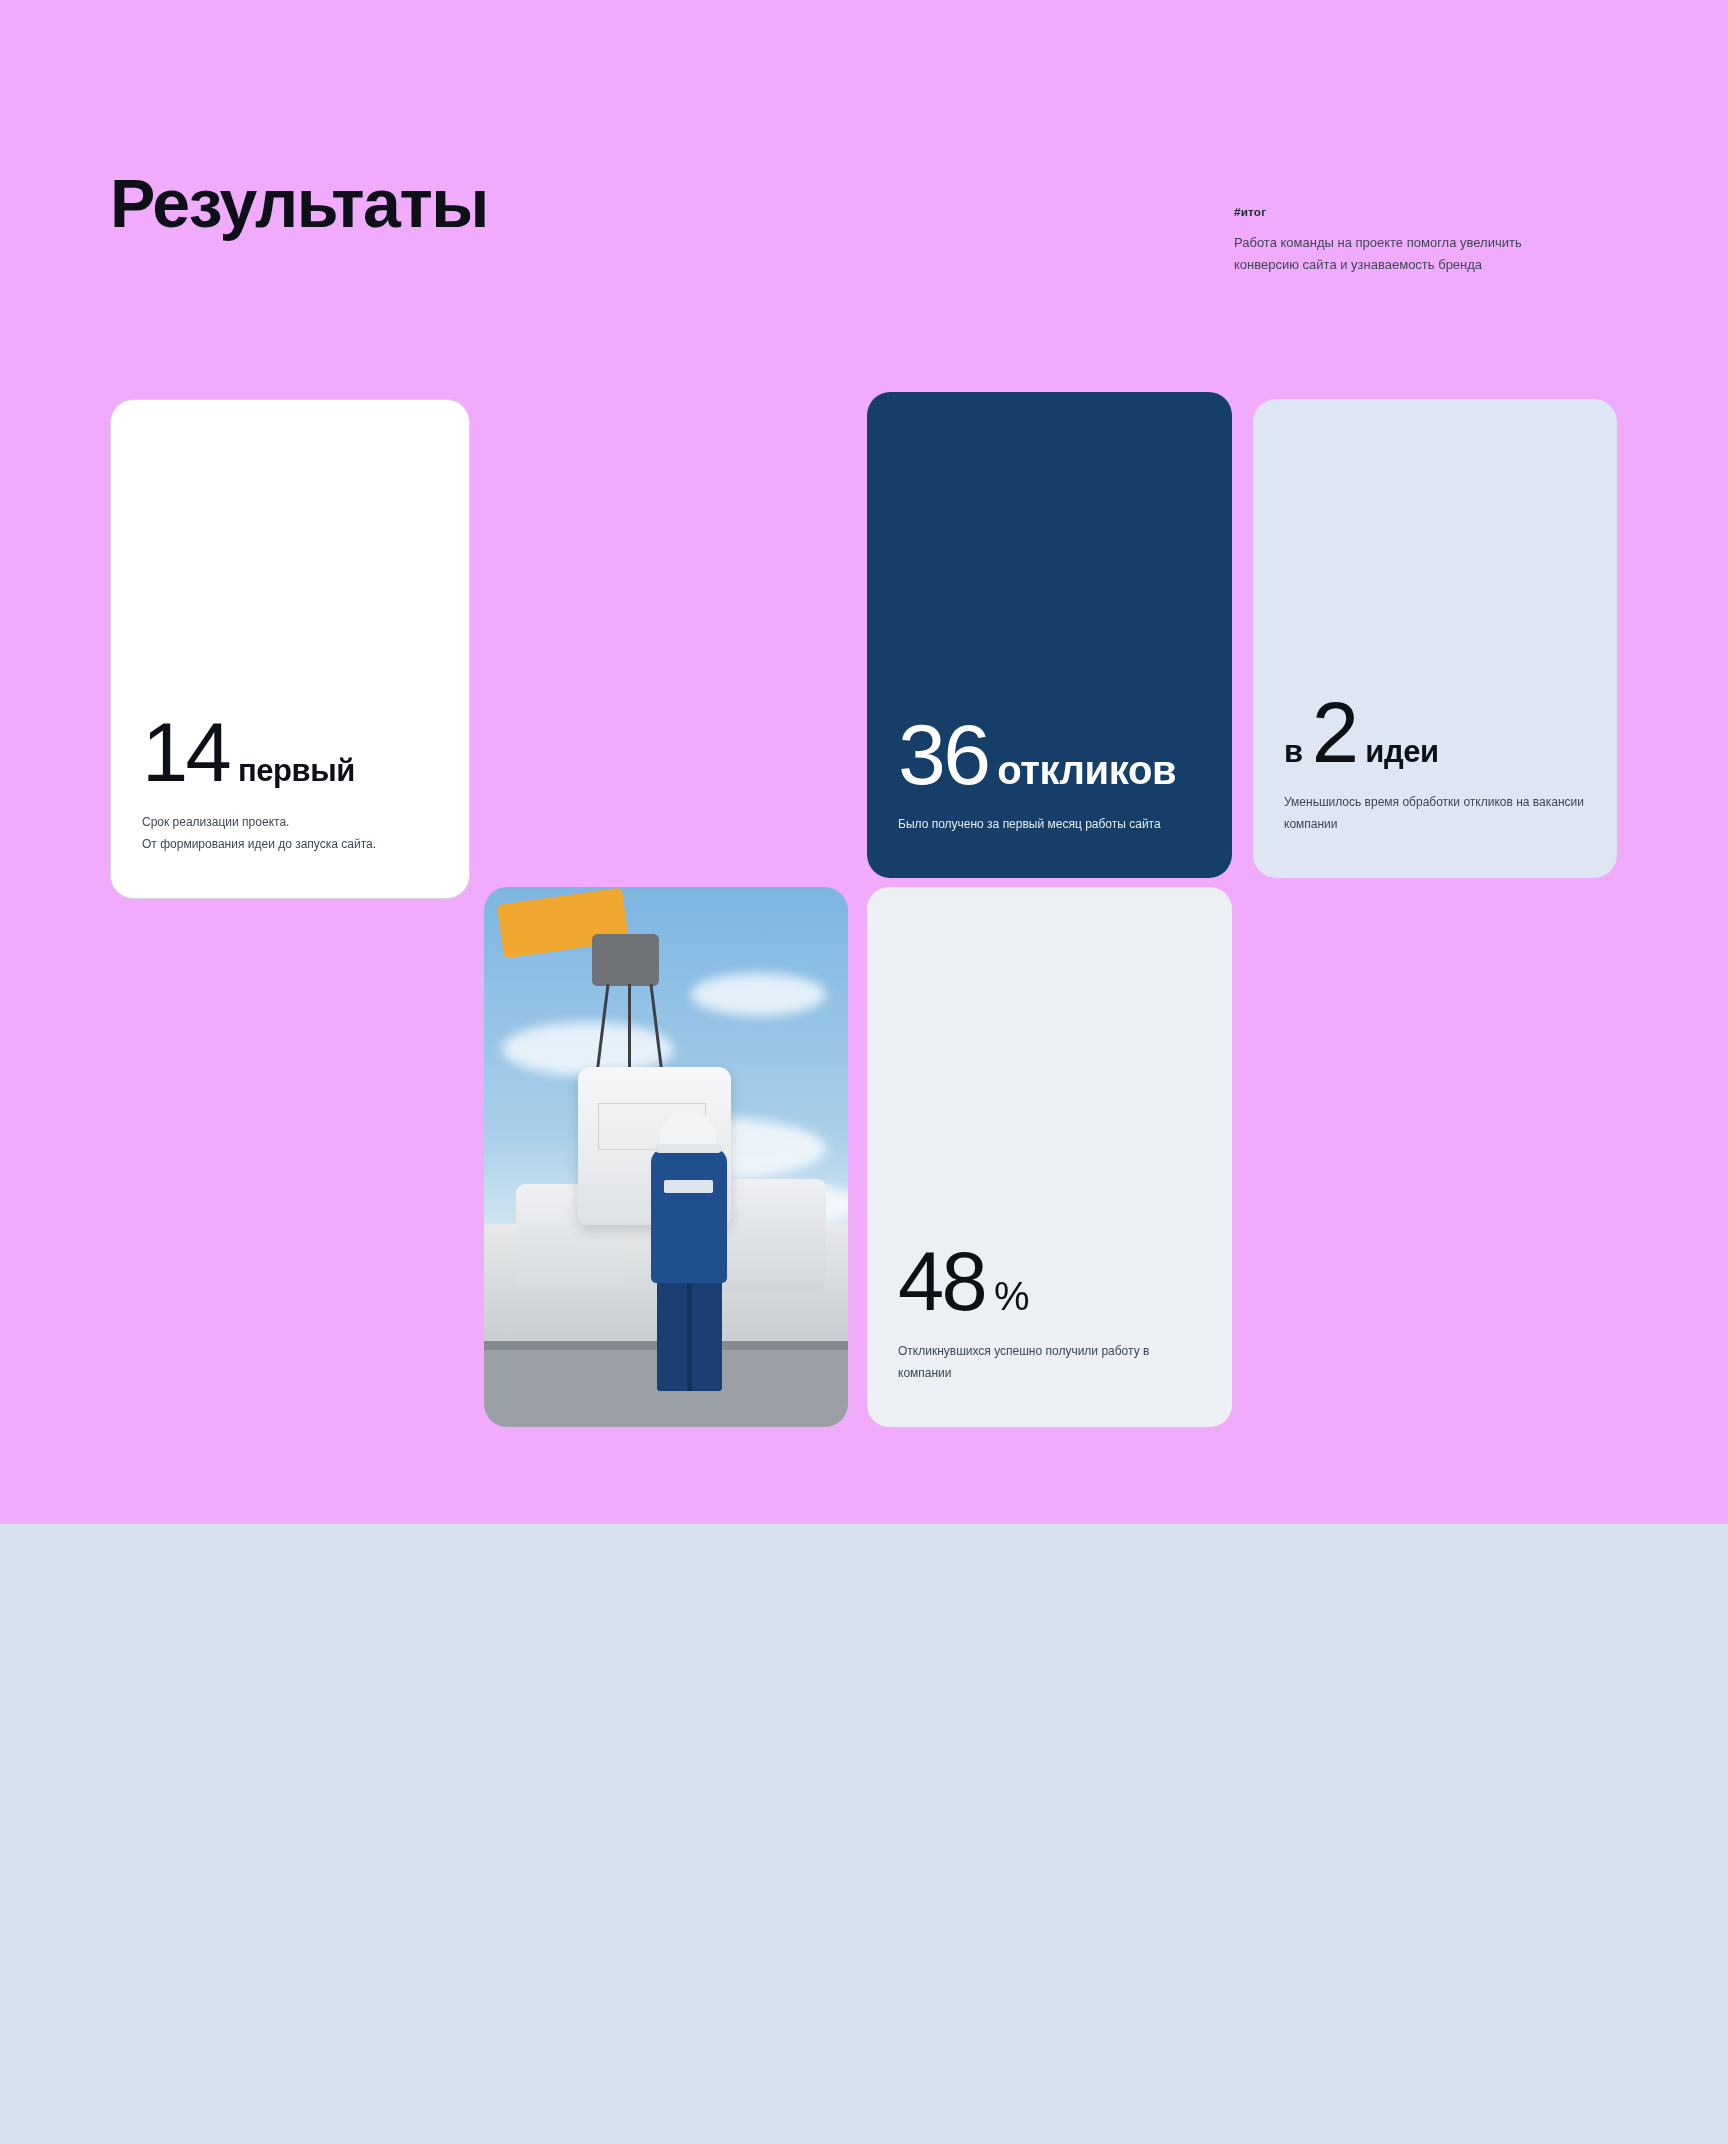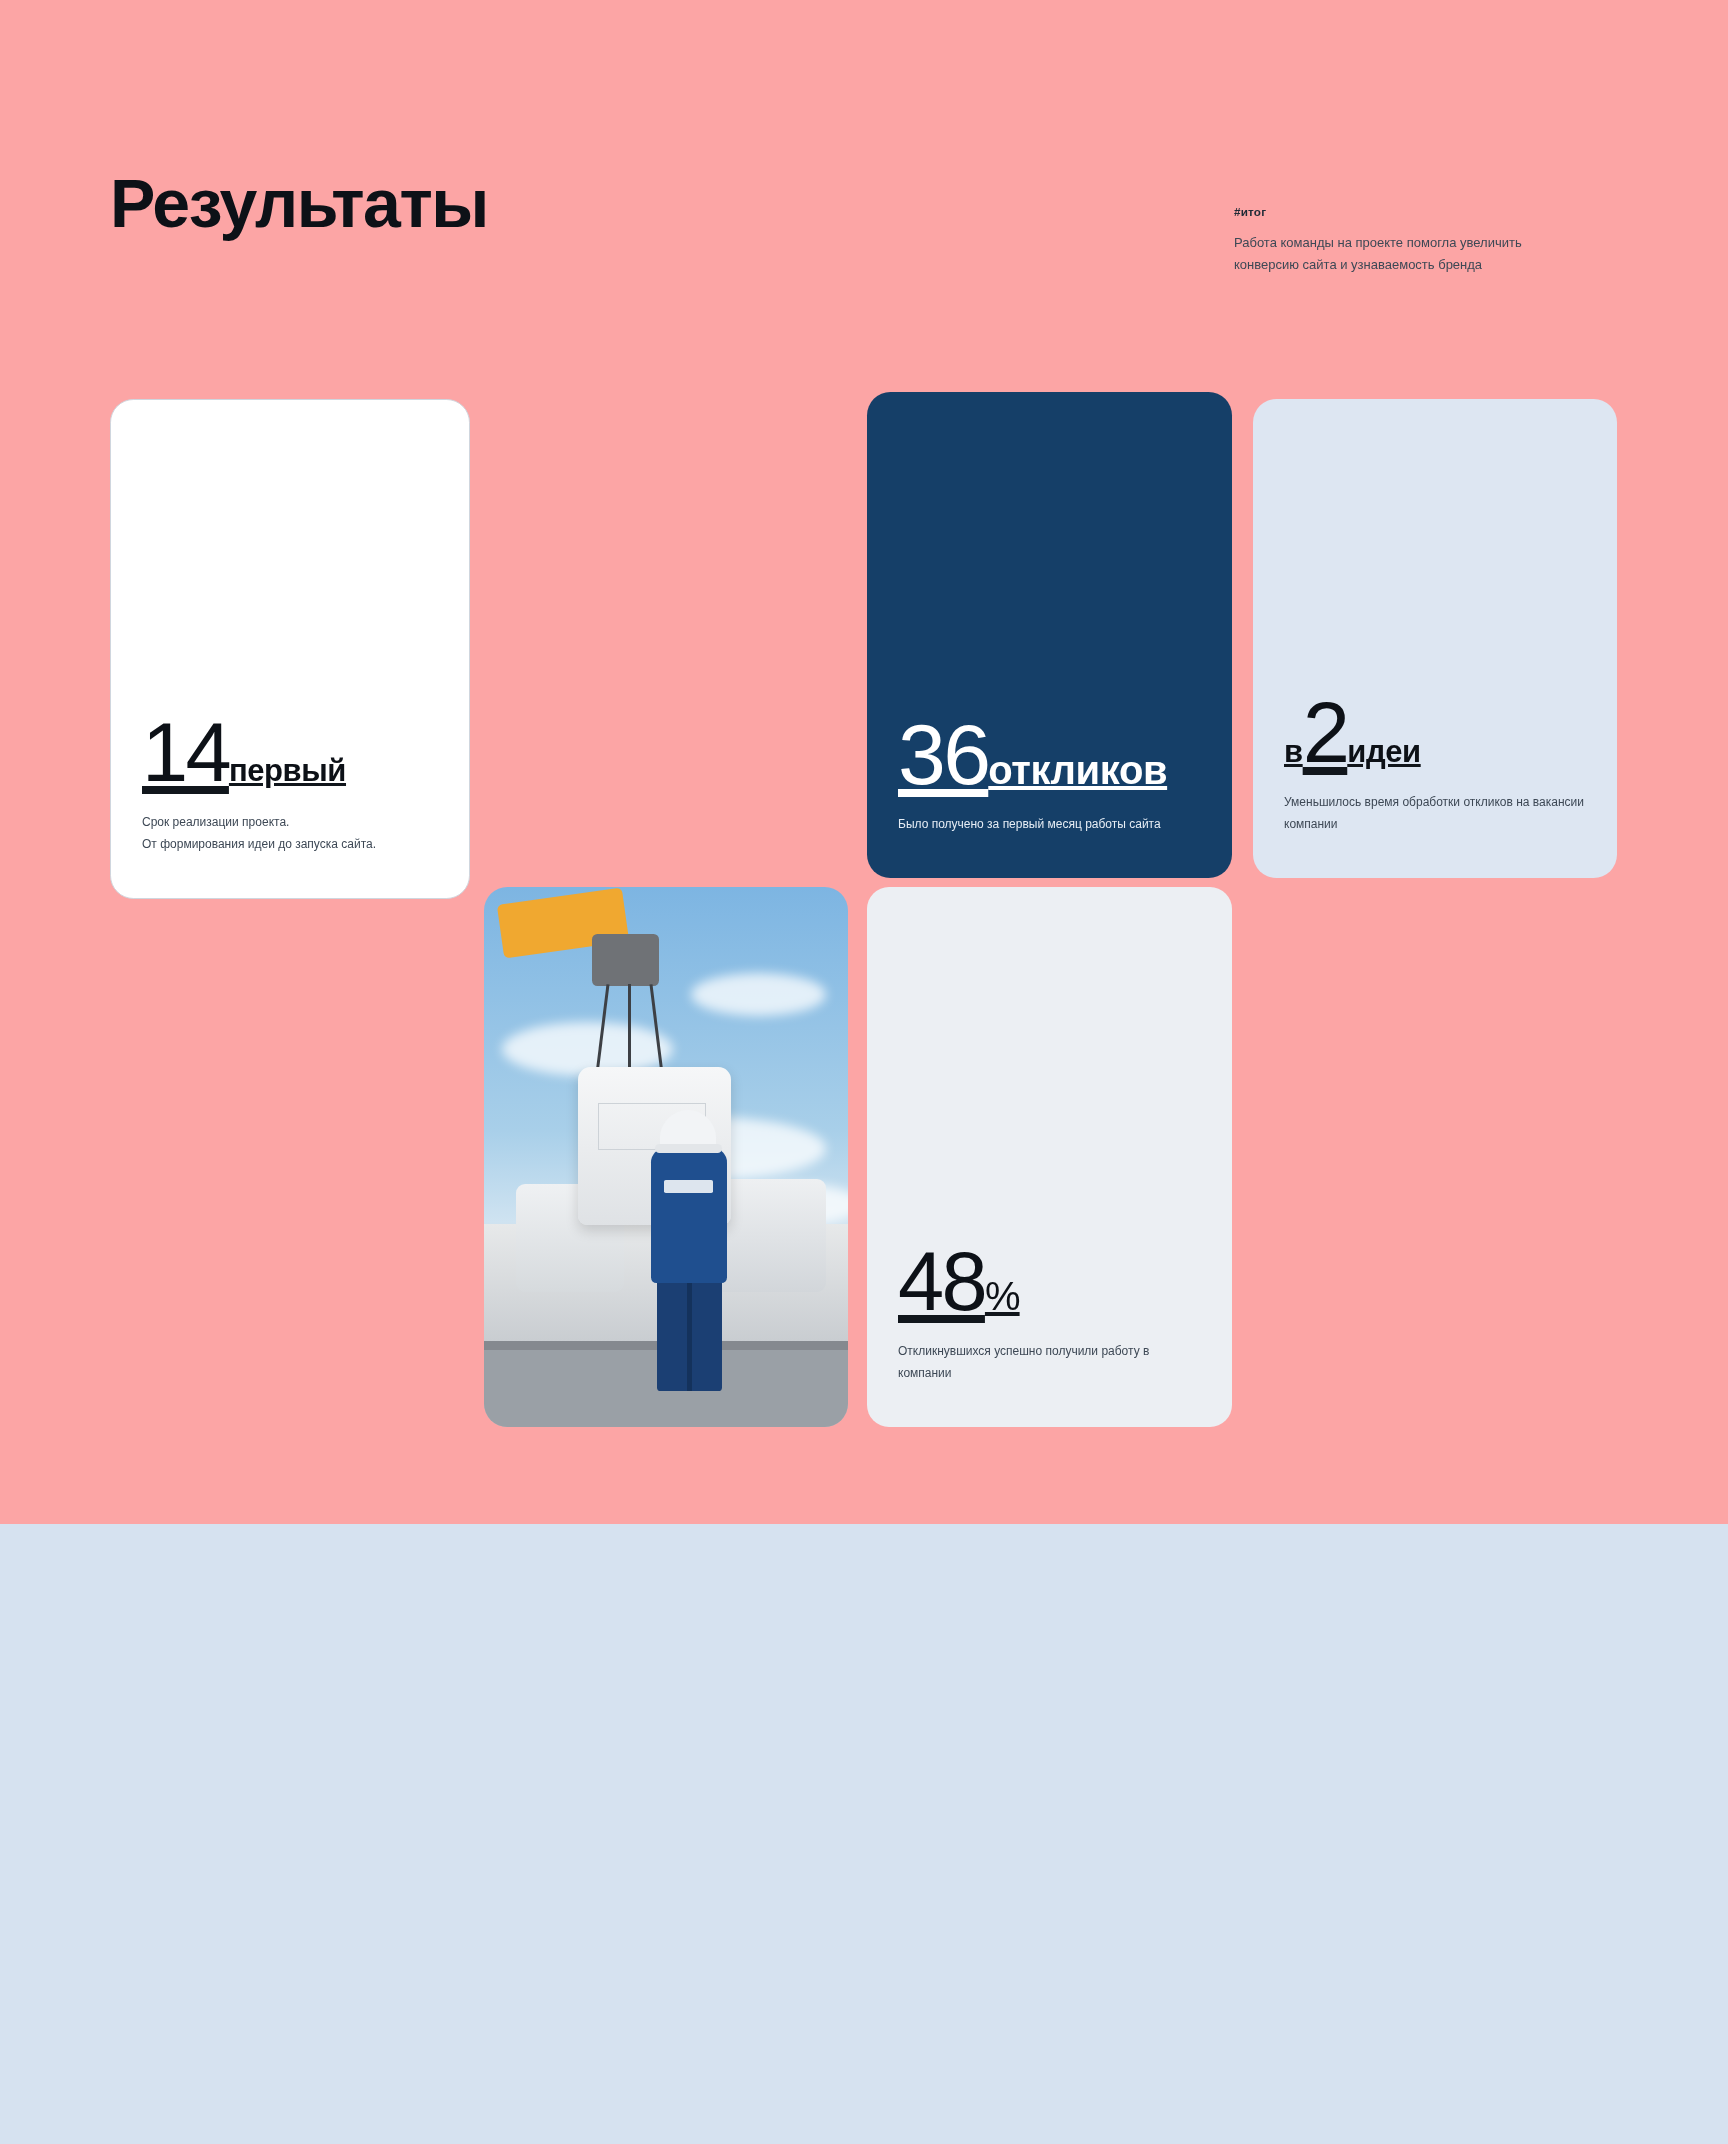--- a/index.html
+++ b/index.html
@@ -8,21 +8,21 @@
     background: #ffffff;
     font-family: "Liberation Sans", sans-serif;
     color: #11161c;
   }
   body { width: 1728px; height: 2145px; position: relative; overflow: hidden; }
 
   
   .page {
     width: 1728px;
     height: 1524px;
-    background: #fca5a5;
+    background: #f0abfc;
     position: relative;
   }
 
   .page-title {
     position: absolute;
     left: 110px;
     top: 167px;
     font-size: 68px;
     line-height: 72px;
     font-weight: 700;
@@ -89,23 +89,23 @@
 
   .card-inner {
     position: absolute;
     left: 0; right: 0; bottom: 0;
     padding: 0 31px 43px 31px;
   }
 
   .big-line {
     display: flex;
     align-items: baseline;
+    gap: 9px;
     margin-bottom: 20px;
     white-space: nowrap;
-    text-decoration: underline;
   }
   .big-num {
     font-size: 83px;
     line-height: 77px;
     font-weight: 400;
     letter-spacing: -2.7px;
     color: #0d1117;
   }
   .big-word {
     font-size: 31px;

